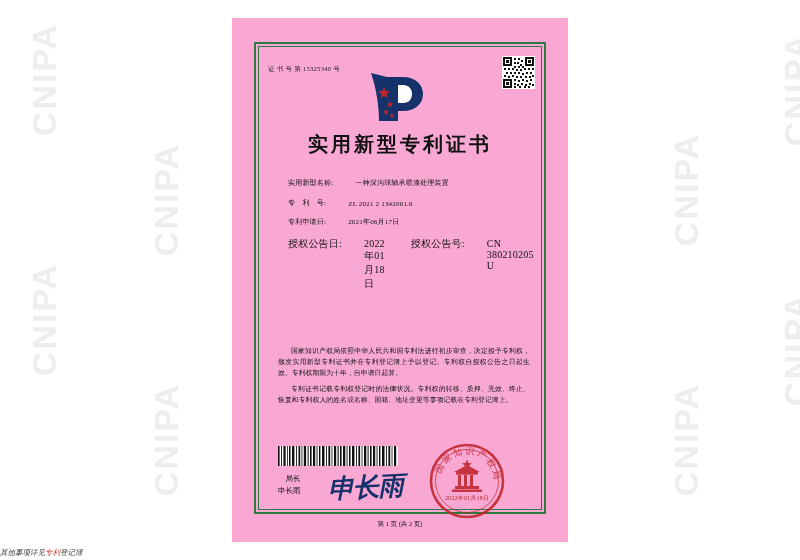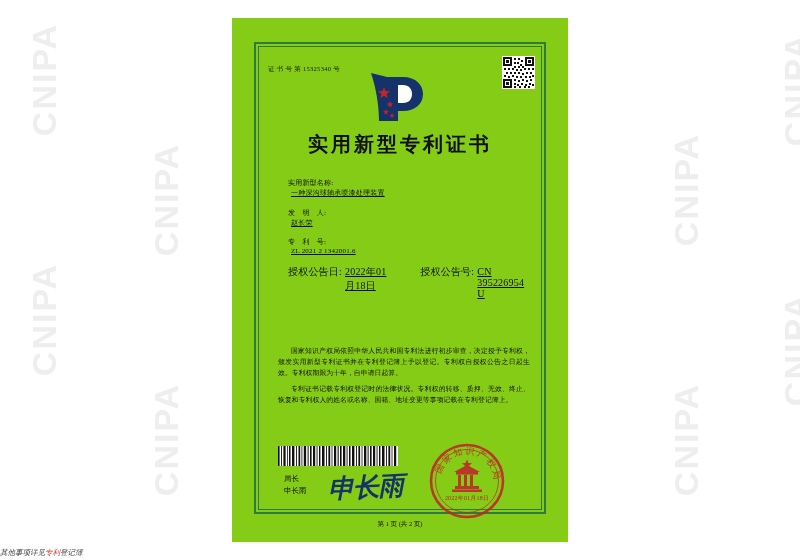--- a/index.html
+++ b/index.html
@@ -33,21 +33,21 @@
     white-space: nowrap;
   }
 
   
   .page {
     position: absolute;
     left: 232px;
     top: 18px;
     width: 336px;
     height: 524px;
-    background: #84cc16;
+    background: #f9a8d4;
     box-shadow: 0 0 2px rgba(0,0,0,0.08);
     z-index: 2;
   }
   .border-outer {
     position: absolute;
     left: 22px;
     top: 24px;
     right: 22px;
     bottom: 28px;
     border: 2px solid #2d7a43;
@@ -114,35 +114,33 @@
   
   .fields {
     position: absolute;
     left: 56px;
     top: 160px;
     right: 40px;
     z-index: 4;
   }
   .field {
     display: flex;
-    align-items: flex-start;
+    align-items: flex-end;
     margin-bottom: 9.5px;
     font-size: 7px;
     color: #111;
-    flex-direction: column;
   }
   .field-label {
     flex: 0 0 auto;
     white-space: pre;
     letter-spacing: 0.2px;
   }
   .field-value {
-    margin-left: 3px;
+    margin-left: 22px;
     letter-spacing: 0.2px;
-    text-decoration: underline;
   }
   .field-row2 {
     display: flex;
     align-items: baseline;
     font-size: 10px;
     color: #111;
     margin-bottom: 9.5px;
   }
   .field-row2 .col {
     display: flex;
@@ -176,26 +174,27 @@
     left: 46px;
     top: 428px;
     width: 120px;
     height: 20px;
     z-index: 4;
   }
 
   
   .sig-block {
     position: absolute;
-    left: 52px;
+    left: 46px;
     top: 455px;
     z-index: 4;
     font-size: 7.5px;
     color: #111;
     line-height: 12px;
+    text-align: right;
   }
   .sig-name-cursive {
     position: absolute;
     left: 96px;
     top: 452px;
     z-index: 5;
     font-size: 26px;
     color: #15326b;
     font-family: "Liberation Serif", serif;
     font-style: italic;
@@ -363,35 +362,35 @@
   </div>
 
   <div class="title">实用新型专利证书</div>
 
   <div class="fields">
     <div class="field">
       <span class="field-label">实用新型名称:</span>
       <span class="field-value">一种深沟球轴承喷漆处理装置</span>
     </div>
     <div class="field">
-      <span class="field-label">发　明　人:</span>
-      <span class="field-value">赵长荣</span>
+      <span class="field-label">专　利　号:</span>
+      <span class="field-value">ZL 2021 2 1342001.6</span>
     </div>
     <div class="field">
-      <span class="field-label">专　利　号:</span>
-      <span class="field-value">ZL 2021 2 1342001.6</span>
+      <span class="field-label">专利申请日:</span>
+      <span class="field-value">2021年06月17日</span>
     </div>
     <div class="field-row2">
       <span class="col">
         <span class="field-label">授权公告日:</span>
         <span class="field-value">2022年01月18日</span>
       </span>
       <span class="col second">
         <span class="field-label">授权公告号:</span>
-        <span class="field-value">CN 395226954 U</span>
+        <span class="field-value">CN 380210205 U</span>
       </span>
     </div>
   </div>
 
   <div class="paras">
     <div class="para">国家知识产权局依照中华人民共和国专利法进行初步审查，决定授予专利权，颁发实用新型专利证书并在专利登记簿上予以登记。专利权自授权公告之日起生效。专利权期限为十年，自申请日起算。</div>
     <div class="para">专利证书记载专利权登记时的法律状况。专利权的转移、质押、无效、终止、恢复和专利权人的姓名或名称、国籍、地址变更等事项记载在专利登记簿上。</div>
   </div>
 
   <div class="barcode">

